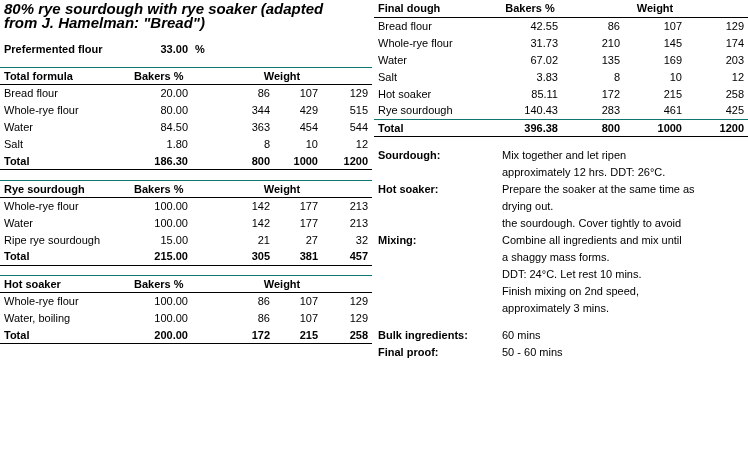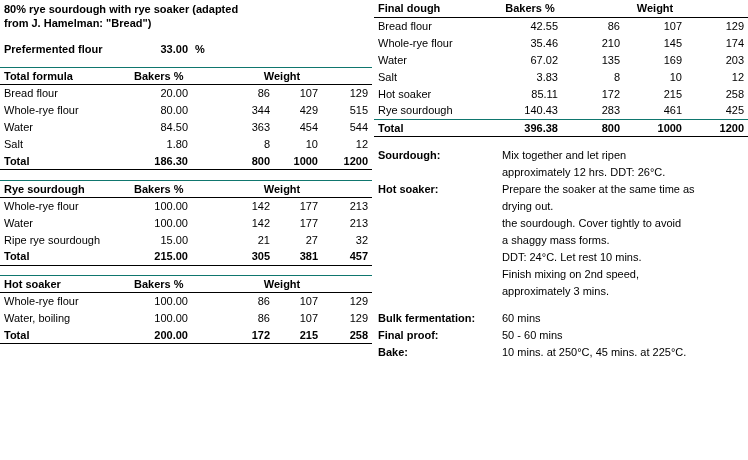--- a/index.html
+++ b/index.html
@@ -51,22 +51,23 @@
   .b { font-weight: bold; }
   .num { text-align: right; }
   .ctr { text-align: center; }
   .line-top td { border-top: 1px solid #0f766e; }
   .line-bot td { border-bottom: 1px solid #000; }
   .spacer { height: 10px; }
   .spacer td { height: 10px; padding: 0; }
   .title-block {
     padding: 2px 4px 0 4px;
     font-weight: bold;
-    font-size: 11px;
+    font-size: 15px;
     line-height: 14px;
+    font-style: italic;
   }
   .pct-sign { padding-left: 3px; }
 </style>
 </head>
 <body>
 
 <div class="sheet">
 
   <div class="col-left">
 
@@ -261,21 +262,21 @@
         </tr>
         <tr>
           <td>Bread flour</td>
           <td class="num">42.55</td>
           <td class="num">86</td>
           <td class="num">107</td>
           <td class="num">129</td>
         </tr>
         <tr>
           <td>Whole-rye flour</td>
-          <td class="num">35.46</td>
+          <td class="num">31.73</td>
           <td class="num">210</td>
           <td class="num">145</td>
           <td class="num">174</td>
         </tr>
         <tr>
           <td>Water</td>
           <td class="num">67.02</td>
           <td class="num">135</td>
           <td class="num">169</td>
           <td class="num">203</td>
@@ -334,48 +335,48 @@
         </tr>
         <tr>
           <td></td>
           <td>drying out.</td>
         </tr>
         <tr>
           <td></td>
           <td>the sourdough. Cover tightly to avoid</td>
         </tr>
         <tr>
+          <td class="b">Mixing:</td>
+          <td>Combine all ingredients and mix until</td>
+        </tr>
+        <tr>
           <td></td>
           <td>a shaggy mass forms.</td>
         </tr>
         <tr>
           <td></td>
           <td>DDT: 24°C. Let rest 10 mins.</td>
         </tr>
         <tr>
           <td></td>
           <td>Finish mixing on 2nd speed,</td>
         </tr>
         <tr>
           <td></td>
           <td>approximately 3 mins.</td>
         </tr>
         <tr class="spacer">
             <td colspan="2"></td>
           </tr>
         <tr>
-          <td class="b">Bulk fermentation:</td>
+          <td class="b">Bulk ingredients:</td>
           <td>60 mins</td>
         </tr>
         <tr>
           <td class="b">Final proof:</td>
           <td>50 - 60 mins</td>
         </tr>
-        <tr>
-          <td class="b">Bake:</td>
-          <td>10 mins. at 250°C, 45 mins. at 225°C.</td>
-        </tr>
       </tbody>
     </table>
 
   </div>
 
 </div>
 
 </body></html>

